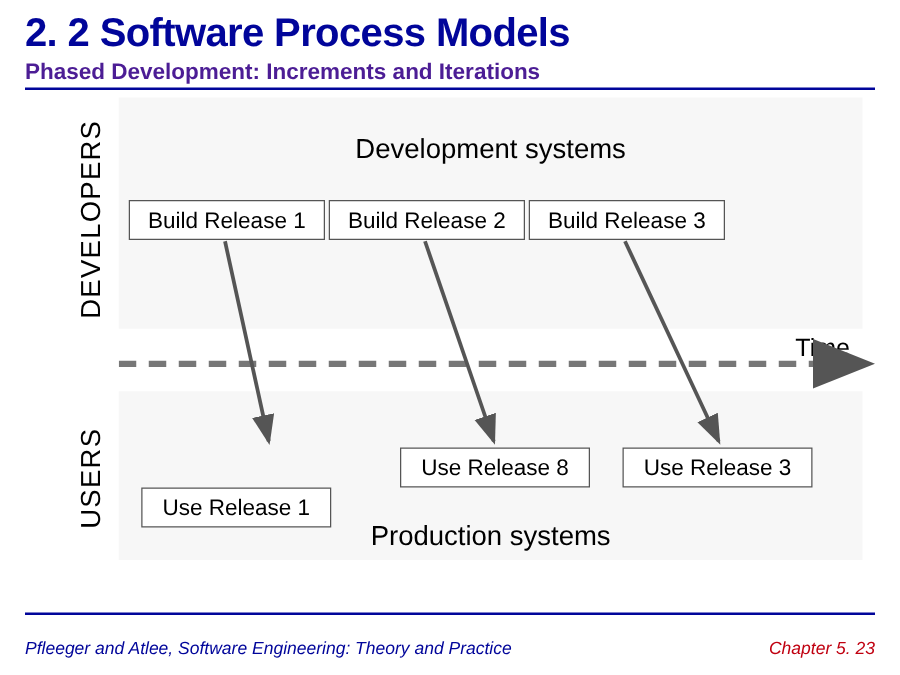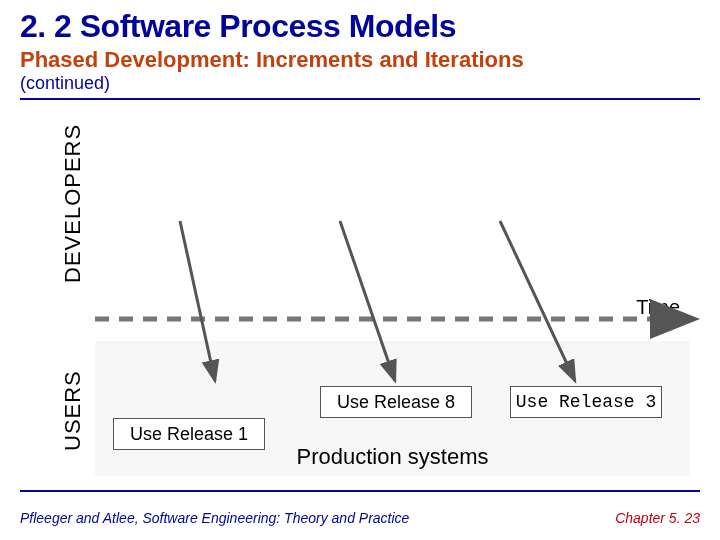--- a/index.html
+++ b/index.html
@@ -1,61 +1,66 @@
 <!DOCTYPE html>
 <html><head>
 <meta charset="utf-8">
 <style>
   html,body{margin:0;padding:0;width:720px;height:540px;background:#fff;font-family:Verdana,Geneva,sans-serif;color:#000;}
   .page{position:relative;width:720px;height:540px;box-sizing:border-box;padding:8px 20px 0 20px;}
   .title{color:#01059a;font-weight:900;font-size:32px;letter-spacing:-0.5px;margin:0 0 2px 0;}
-  .subtitle{color:#c2410c;font-weight:700;font-size:22px;margin:0;}
+  .subtitle{color:#4c1d95;font-weight:700;font-size:18px;margin:0;}
   .continued{color:#01059a;font-size:18px;margin:0 0 4px 0;}
   .top-rule{border:0;border-top:2px solid #01059a;margin:2px 0 0 0;}
   .diagram{position:relative;height:390px;margin:6px 0 0 0;}
   .dev-label,.users-label{position:absolute;font-family:Arial,Helvetica,sans-serif;font-weight:400;font-size:22px;letter-spacing:1px;writing-mode:vertical-rl;transform:rotate(180deg);}
   .dev-label{left:40px;top:10px;height:175px;text-align:center;}
   .users-label{left:40px;top:245px;height:120px;text-align:center;}
   .stage{position:absolute;background:#f7f7f7;left:75px;right:10px;}
   .stage-dev{top:0;height:185px;}
   .stage-users{top:235px;height:135px;}
   .dev-title,.prod-title{position:absolute;width:100%;text-align:center;font-family:Arial,Helvetica,sans-serif;font-size:22px;}
   .dev-title{top:28px;}
   .prod-title{bottom:6px;}
   .build-box,.use-box{position:absolute;background:#fff;border:1px solid #555;font-family:Arial,Helvetica,sans-serif;font-size:18px;display:flex;align-items:center;justify-content:center;height:30px;}
   .build-box{top:82px;}
   .b1{left:8px;width:155px;}
   .b2{left:168px;width:155px;}
   .b3{left:328px;width:155px;}
   .use-box{top:45px;}
   .u1{left:18px;width:150px;margin-top:32px;}
   .u2{left:225px;width:150px;}
-  .u3{left:415px;width:150px;font-family:Liberation Mono, monospace;}
+  .u3{left:403px;width:150px;}
   .time-label{position:absolute;right:20px;top:190px;font-family:Arial,Helvetica,sans-serif;font-size:20px;}
   .svg-layer{position:absolute;left:75px;top:0;right:10px;height:370px;pointer-events:none;}
   .footer-rule{position:absolute;left:20px;right:20px;bottom:40px;border:0;border-top:2px solid #01059a;}
   .footer{position:absolute;left:20px;right:20px;bottom:14px;display:flex;justify-content:space-between;}
   .footer-left{color:#01059a;font-style:italic;font-size:14px;}
   .footer-right{color:#c00010;font-style:italic;font-size:14px;}
 </style>
 </head>
 <body>
 
 <div class="page">
 
   <h1 class="title">2. 2 Software Process Models</h1>
   <div class="subtitle">Phased Development: Increments and Iterations</div>
-  <div class="continued">(continued)</div>
   <hr class="top-rule">
 
   <div class="diagram">
 
     <div class="dev-label">DEVELOPERS</div>
     <div class="users-label">USERS</div>
 
+    <div class="stage stage-dev">
+      <div class="dev-title">Development systems</div>
+      <div class="build-box b1">Build Release 1</div>
+      <div class="build-box b2">Build Release 2</div>
+      <div class="build-box b3">Build Release 3</div>
+    </div>
 
     <div class="stage stage-users">
       <div class="use-box u1">Use Release 1</div>
       <div class="use-box u2">Use Release 8</div>
       <div class="use-box u3">Use Release 3</div>
       <div class="prod-title">Production systems</div>
     </div>
 
     <div class="time-label">Time</div>
 

